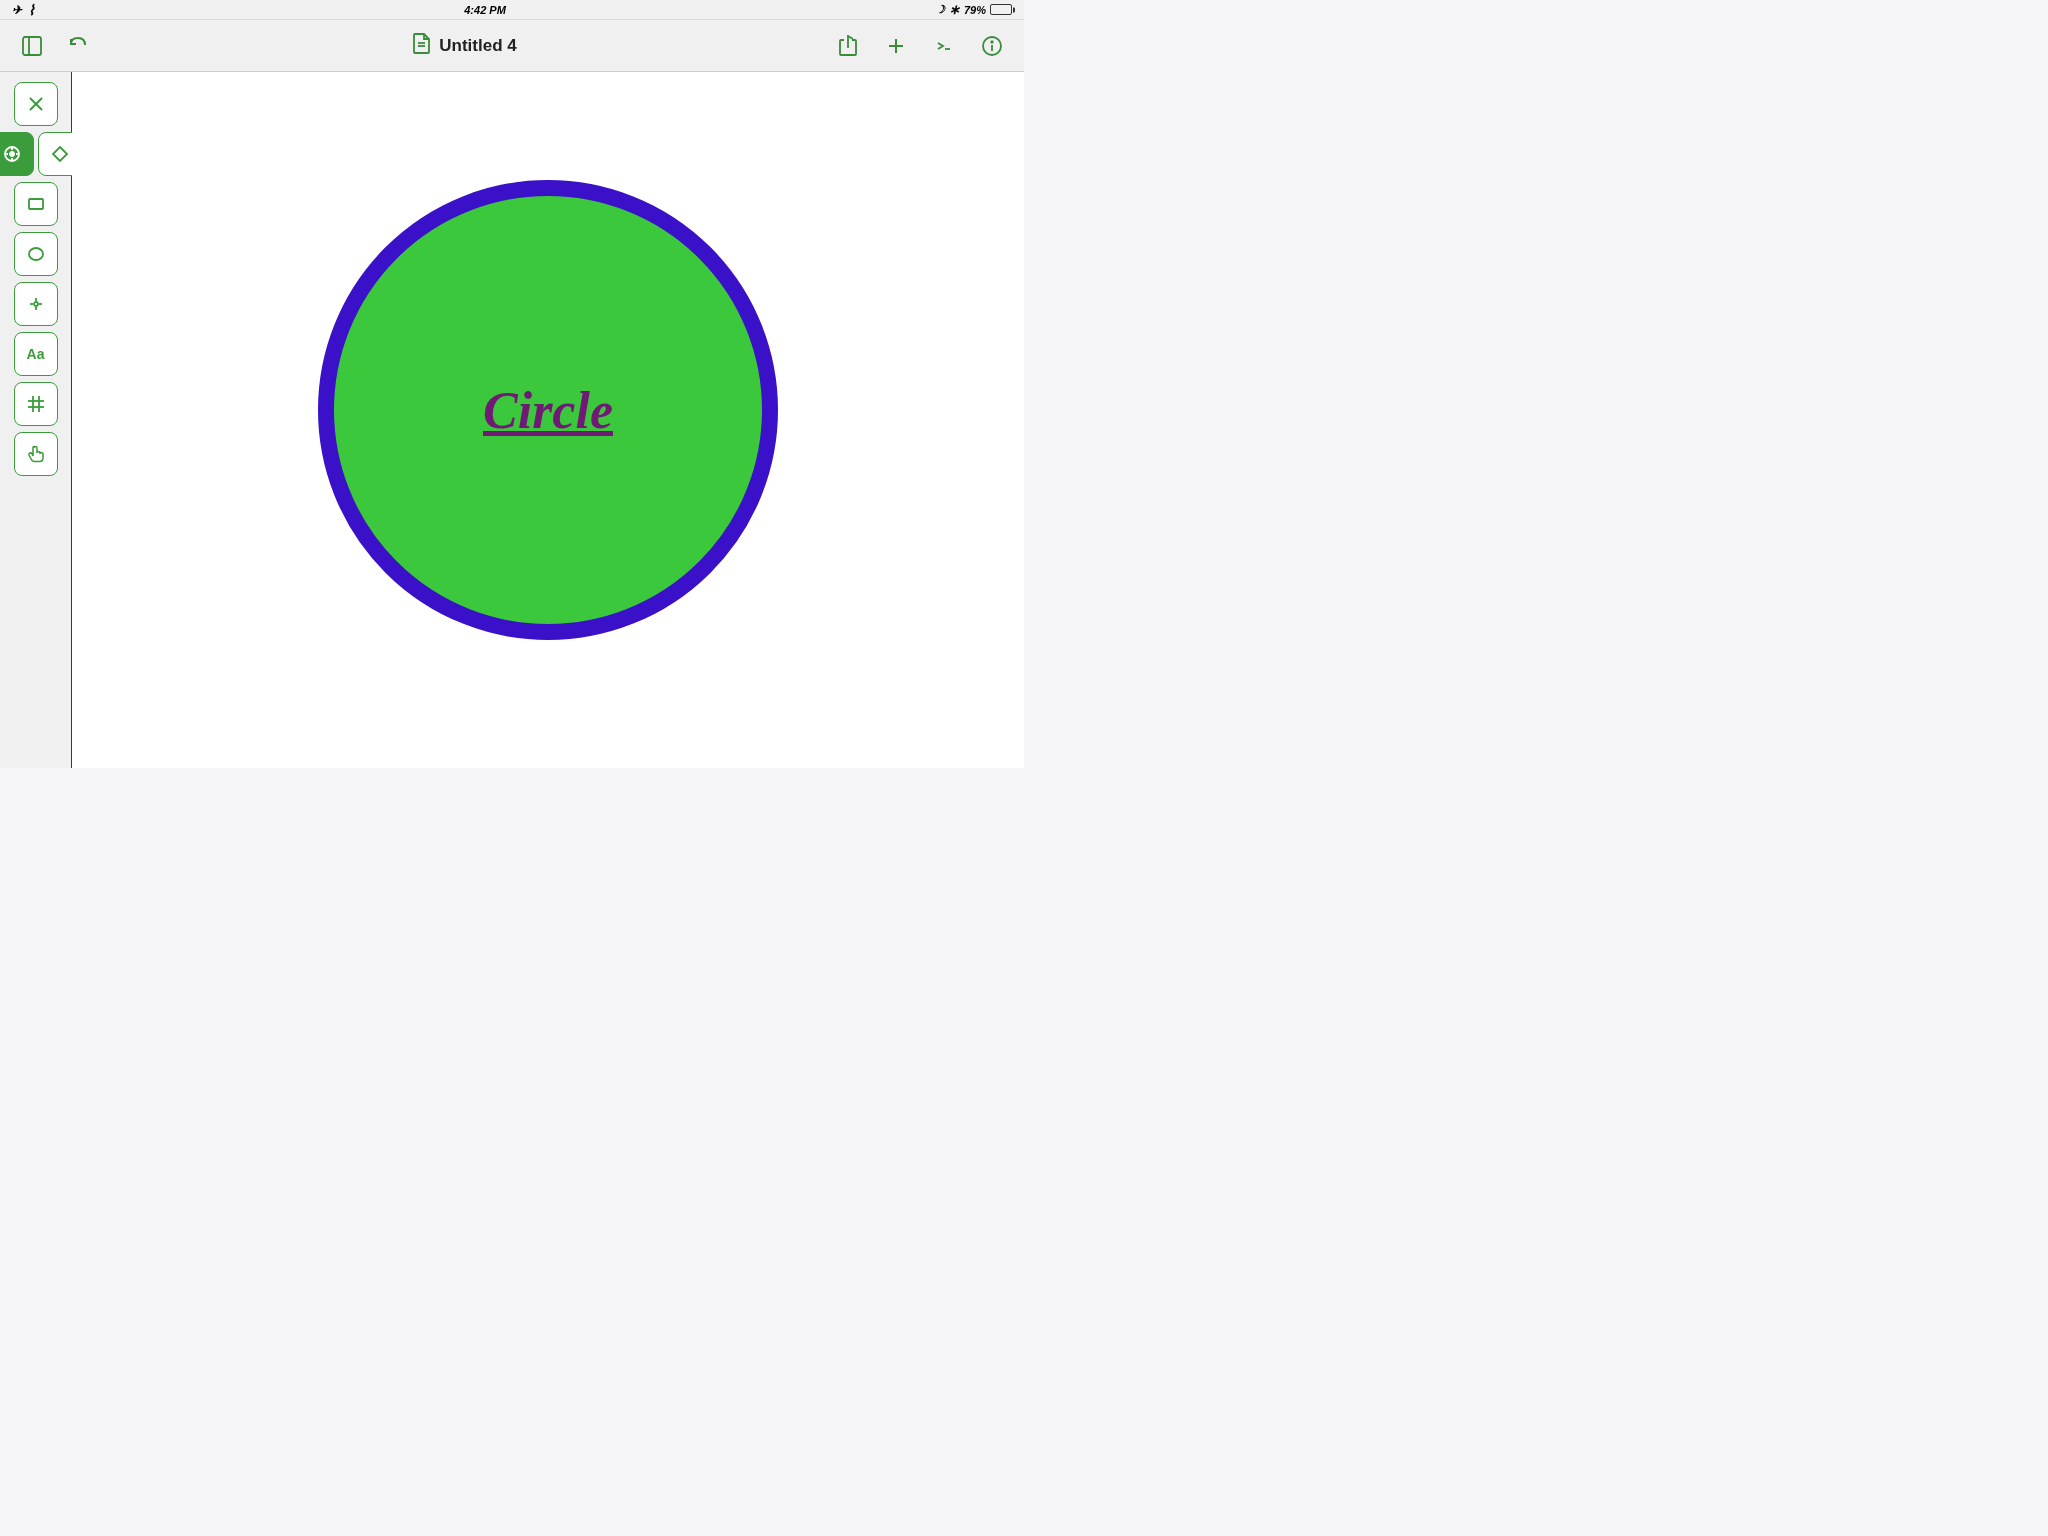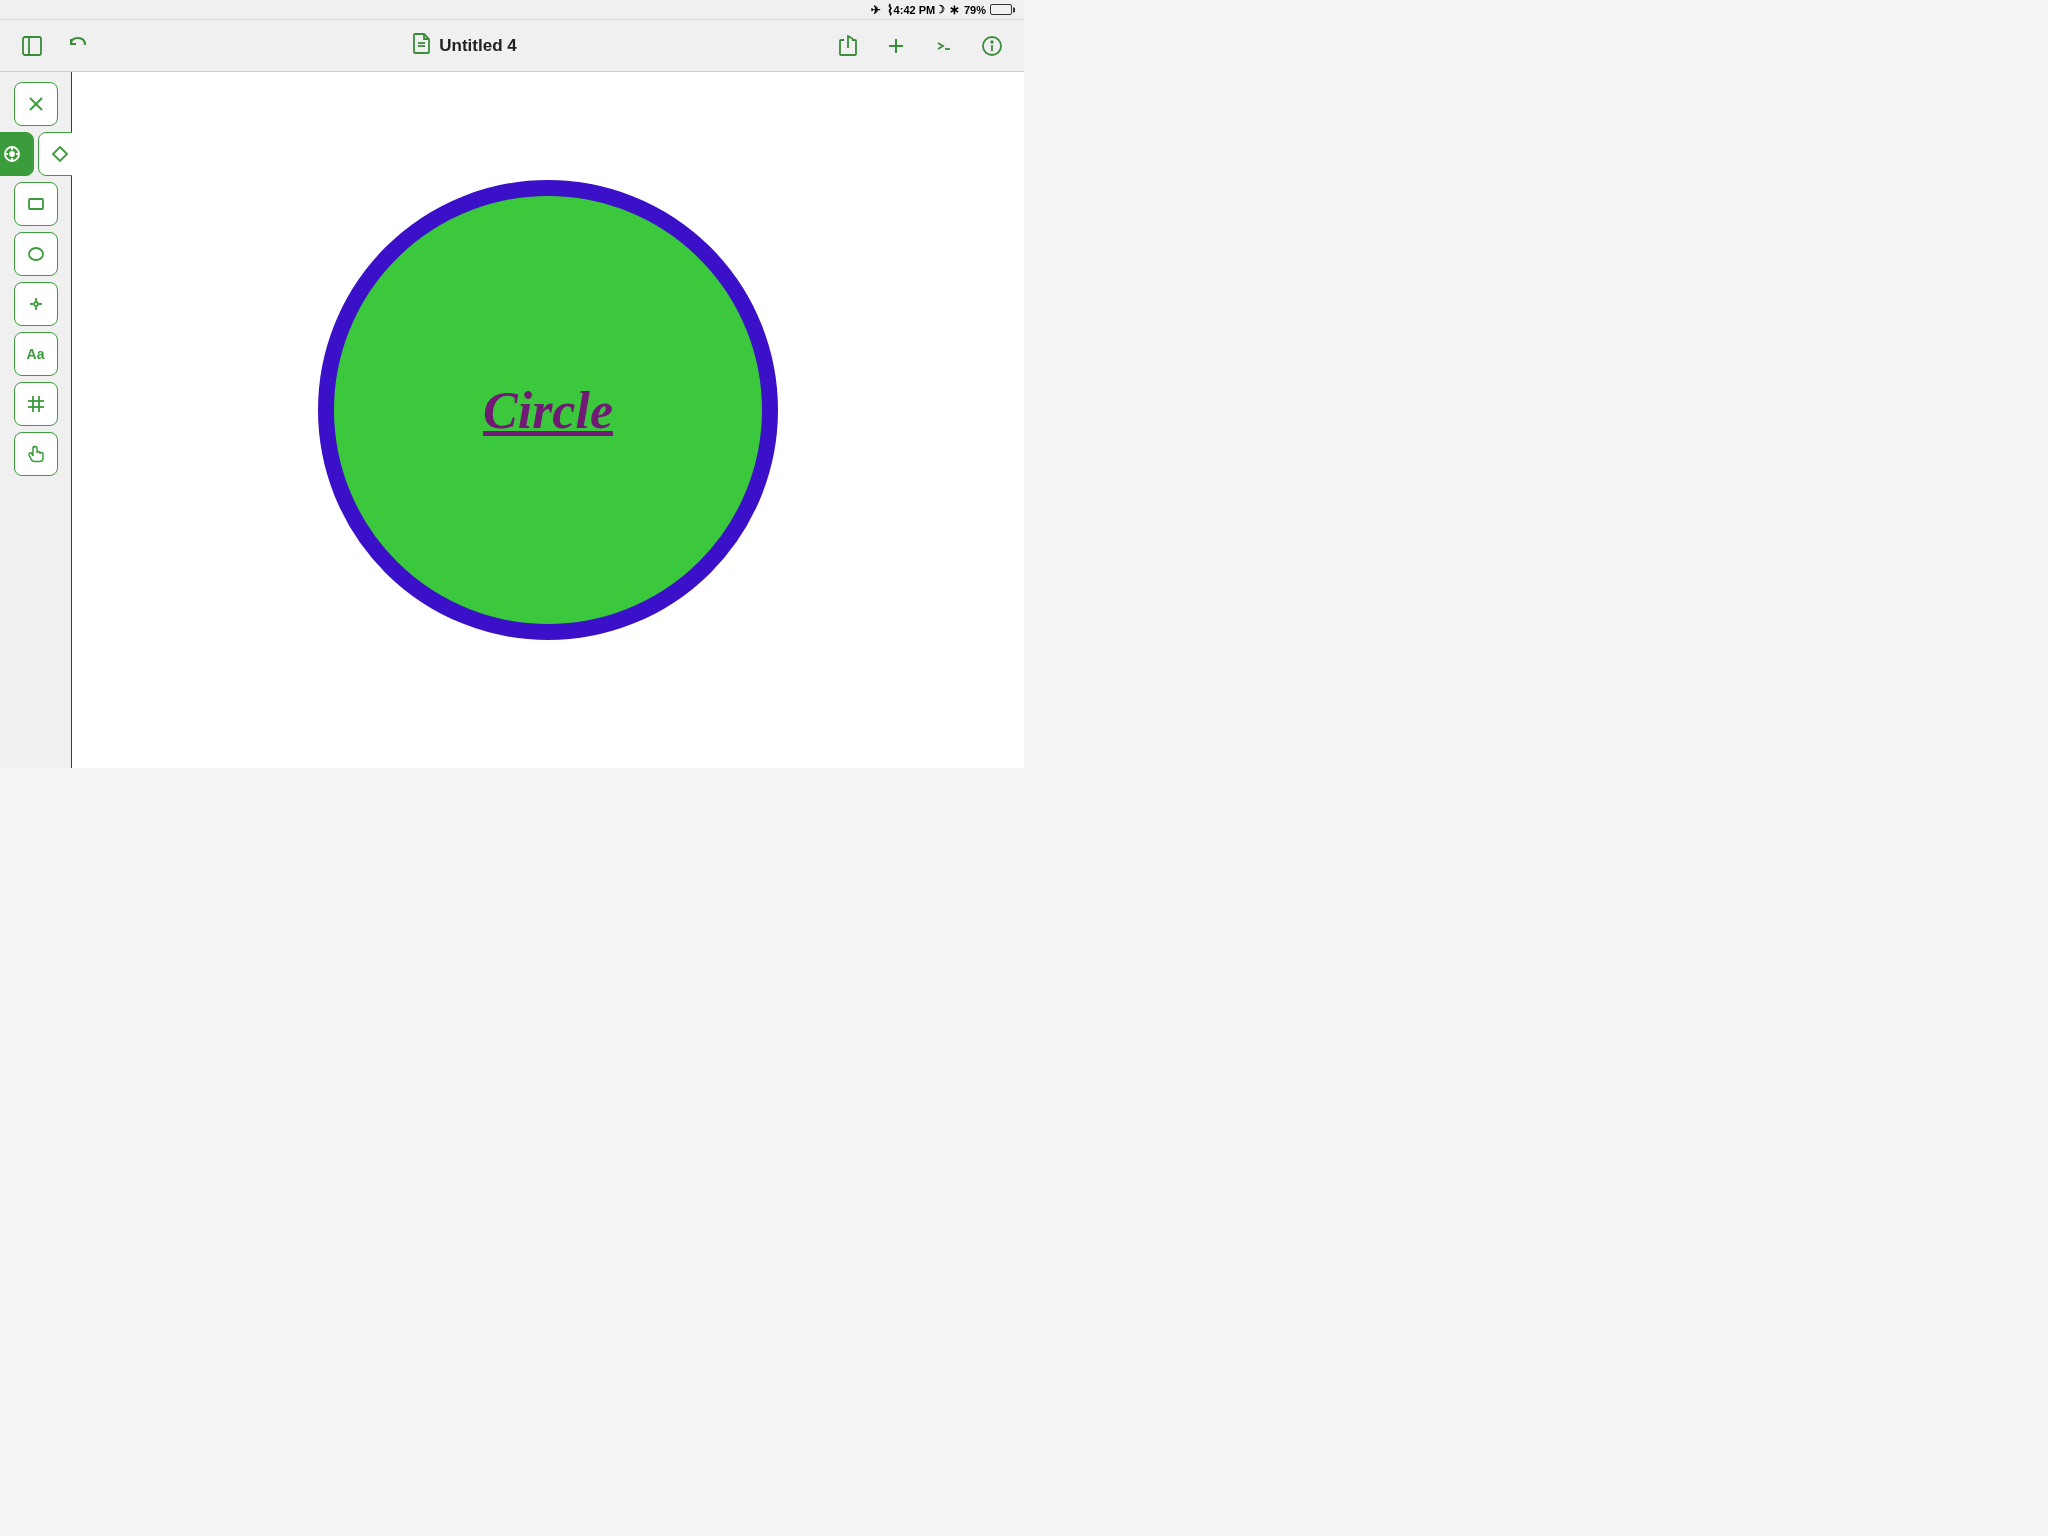--- a/index.html
+++ b/index.html
@@ -13,26 +13,27 @@
       position: relative;
     }
 
     
     .status-bar {
       width: 100%;
       height: 20px;
       background: #f0f0f0;
       display: flex;
       align-items: center;
-      justify-content: flex-end;
+      justify-content: space-between;
       padding: 0 12px;
       font-size: 11px;
       font-weight: 600;
       color: #000;
       border-bottom: 1px solid #ddd;
+      font-style: italic;
     }
 
     .status-left {
       display: flex;
       align-items: center;
       gap: 6px;
     }
 
     .status-right {
       display: flex;

